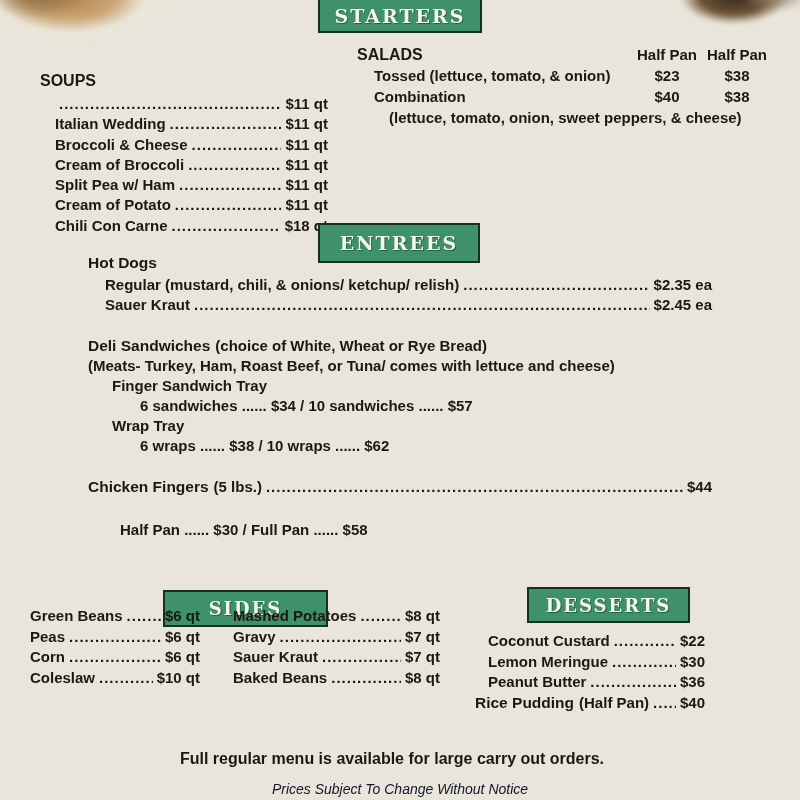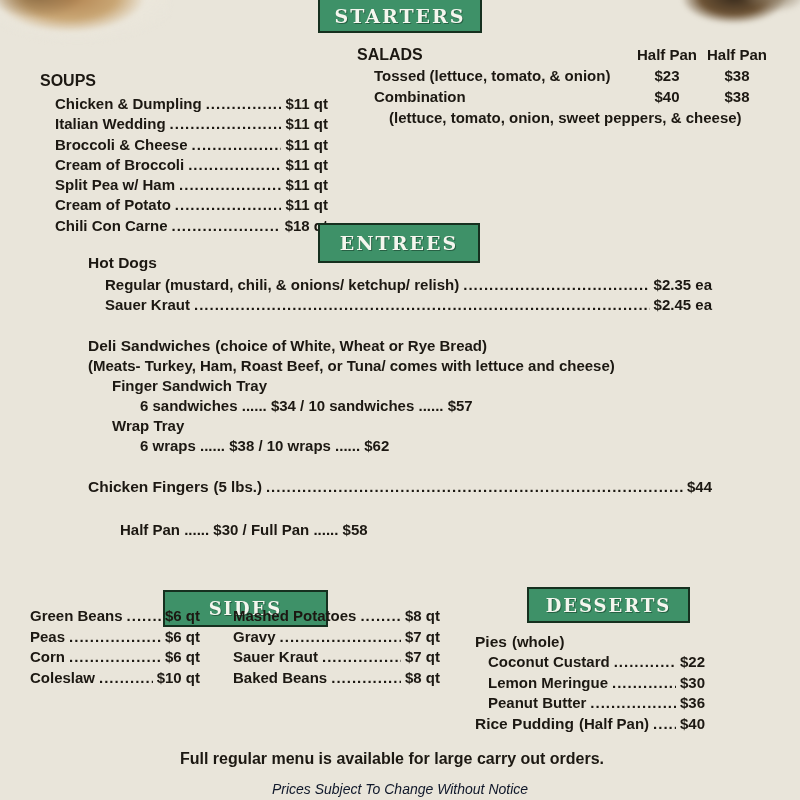--- a/index.html
+++ b/index.html
@@ -110,21 +110,20 @@
   <div class="photo-tr"></div>
 
   <div class="banner banner-starters">
     <span>STARTERS</span>
   </div>
 
   <div class="abs soups">
     <div class="sec-title">SOUPS</div>
     <div class="items">
       <div class="row">
-        <span class="nm">Chicken &amp; Dumpling</span>
         <span class="ld">....................................................................................................................................................................</span>
         <span class="pr">$11 qt</span>
       </div>
       <div class="row">
         <span class="nm">Italian Wedding</span>
         <span class="ld">....................................................................................................................................................................</span>
         <span class="pr">$11 qt</span>
       </div>
       <div class="row">
         <span class="nm">Broccoli &amp; Cheese</span>
@@ -264,23 +263,20 @@
       <span class="pr">$7 qt</span>
     </div>
     <div class="row">
       <span class="nm">Baked Beans</span>
       <span class="ld">....................................................................................................................................................................</span>
       <span class="pr">$8 qt</span>
     </div>
   </div>
 
   <div class="abs desserts">
-    <div class="pies-title">
-      <span class="group-title">Pies</span><span class="nq">(whole)</span>
-    </div>
     <div class="items">
       <div class="row">
         <span class="nm">Coconut Custard</span>
         <span class="ld">....................................................................................................................................................................</span>
         <span class="pr">$22</span>
       </div>
       <div class="row">
         <span class="nm">Lemon Meringue</span>
         <span class="ld">....................................................................................................................................................................</span>
         <span class="pr">$30</span>

